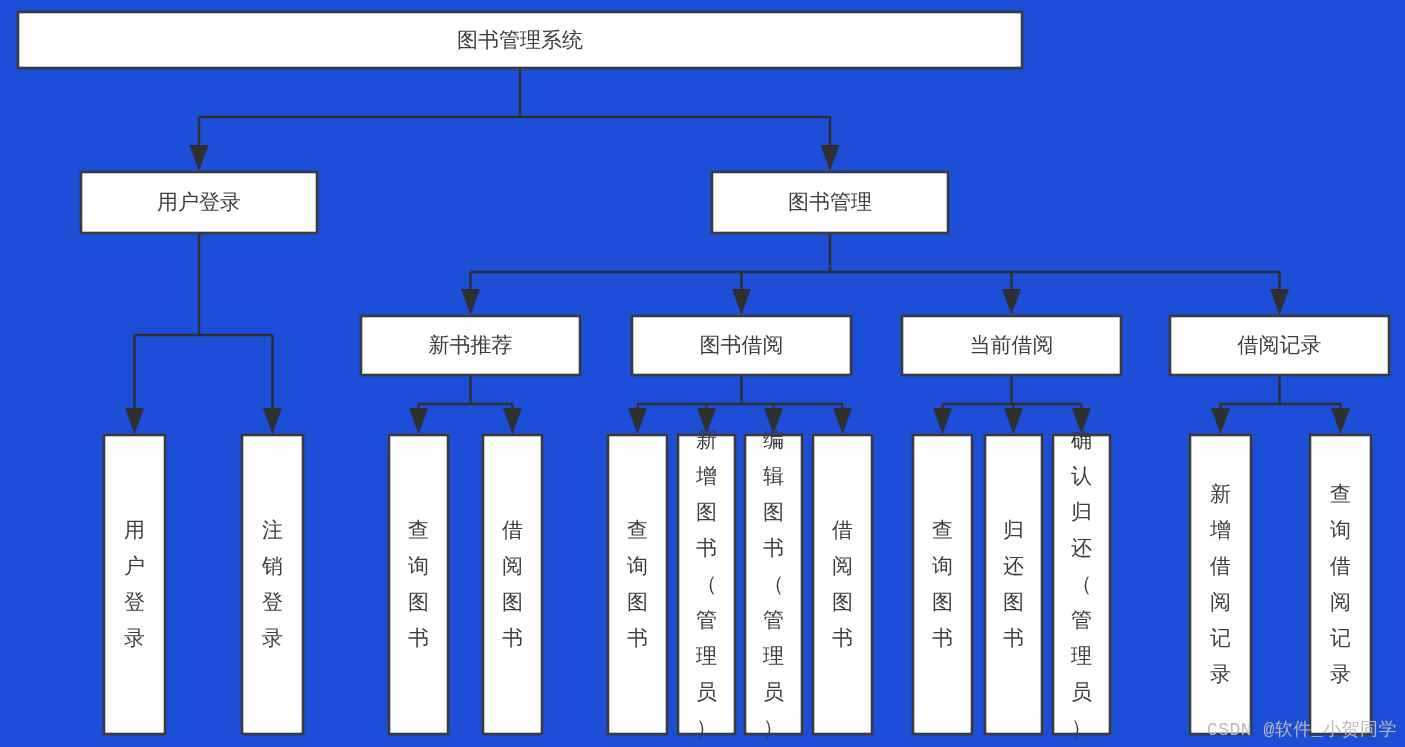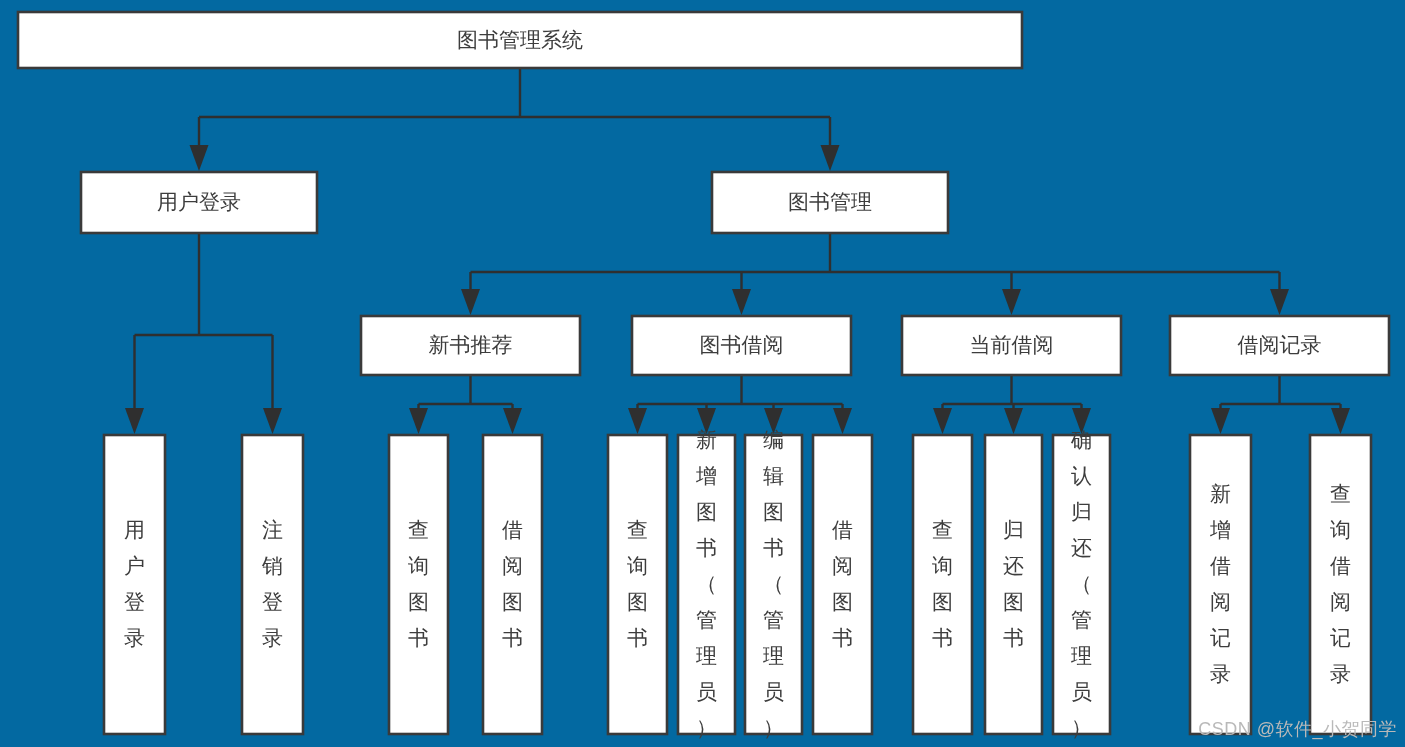--- a/index.html
+++ b/index.html
@@ -10,21 +10,21 @@
   body {
     width: 1405px;
     height: 747px;
     font-family: "Liberation Sans", "DejaVu Sans", sans-serif;
     overflow: hidden;
   }
   #diagram-root {
     position: relative;
     width: 1405px;
     height: 747px;
-    background: #0369a1;
+    background: #1d4ed8;
   }
   svg.diagram-canvas {
     position: absolute;
     left: 0;
     top: 0;
     width: 1405px;
     height: 747px;
     display: block;
   }
   .node-box {
@@ -51,21 +51,21 @@
     stroke-width: 2.4;
   }
   .arrow-head {
     fill: #2f2f2f;
     stroke: none;
   }
   .watermark {
     position: absolute;
     right: 8px;
     bottom: 6px;
-    font-family: Liberation Sans, sans-serif;
+    font-family: Liberation Mono, monospace;
     font-size: 18px;
     color: #b9b9b9;
     letter-spacing: 0.5px;
     white-space: nowrap;
     user-select: none;
   }
 </style>
 </head>
 <body>
 

